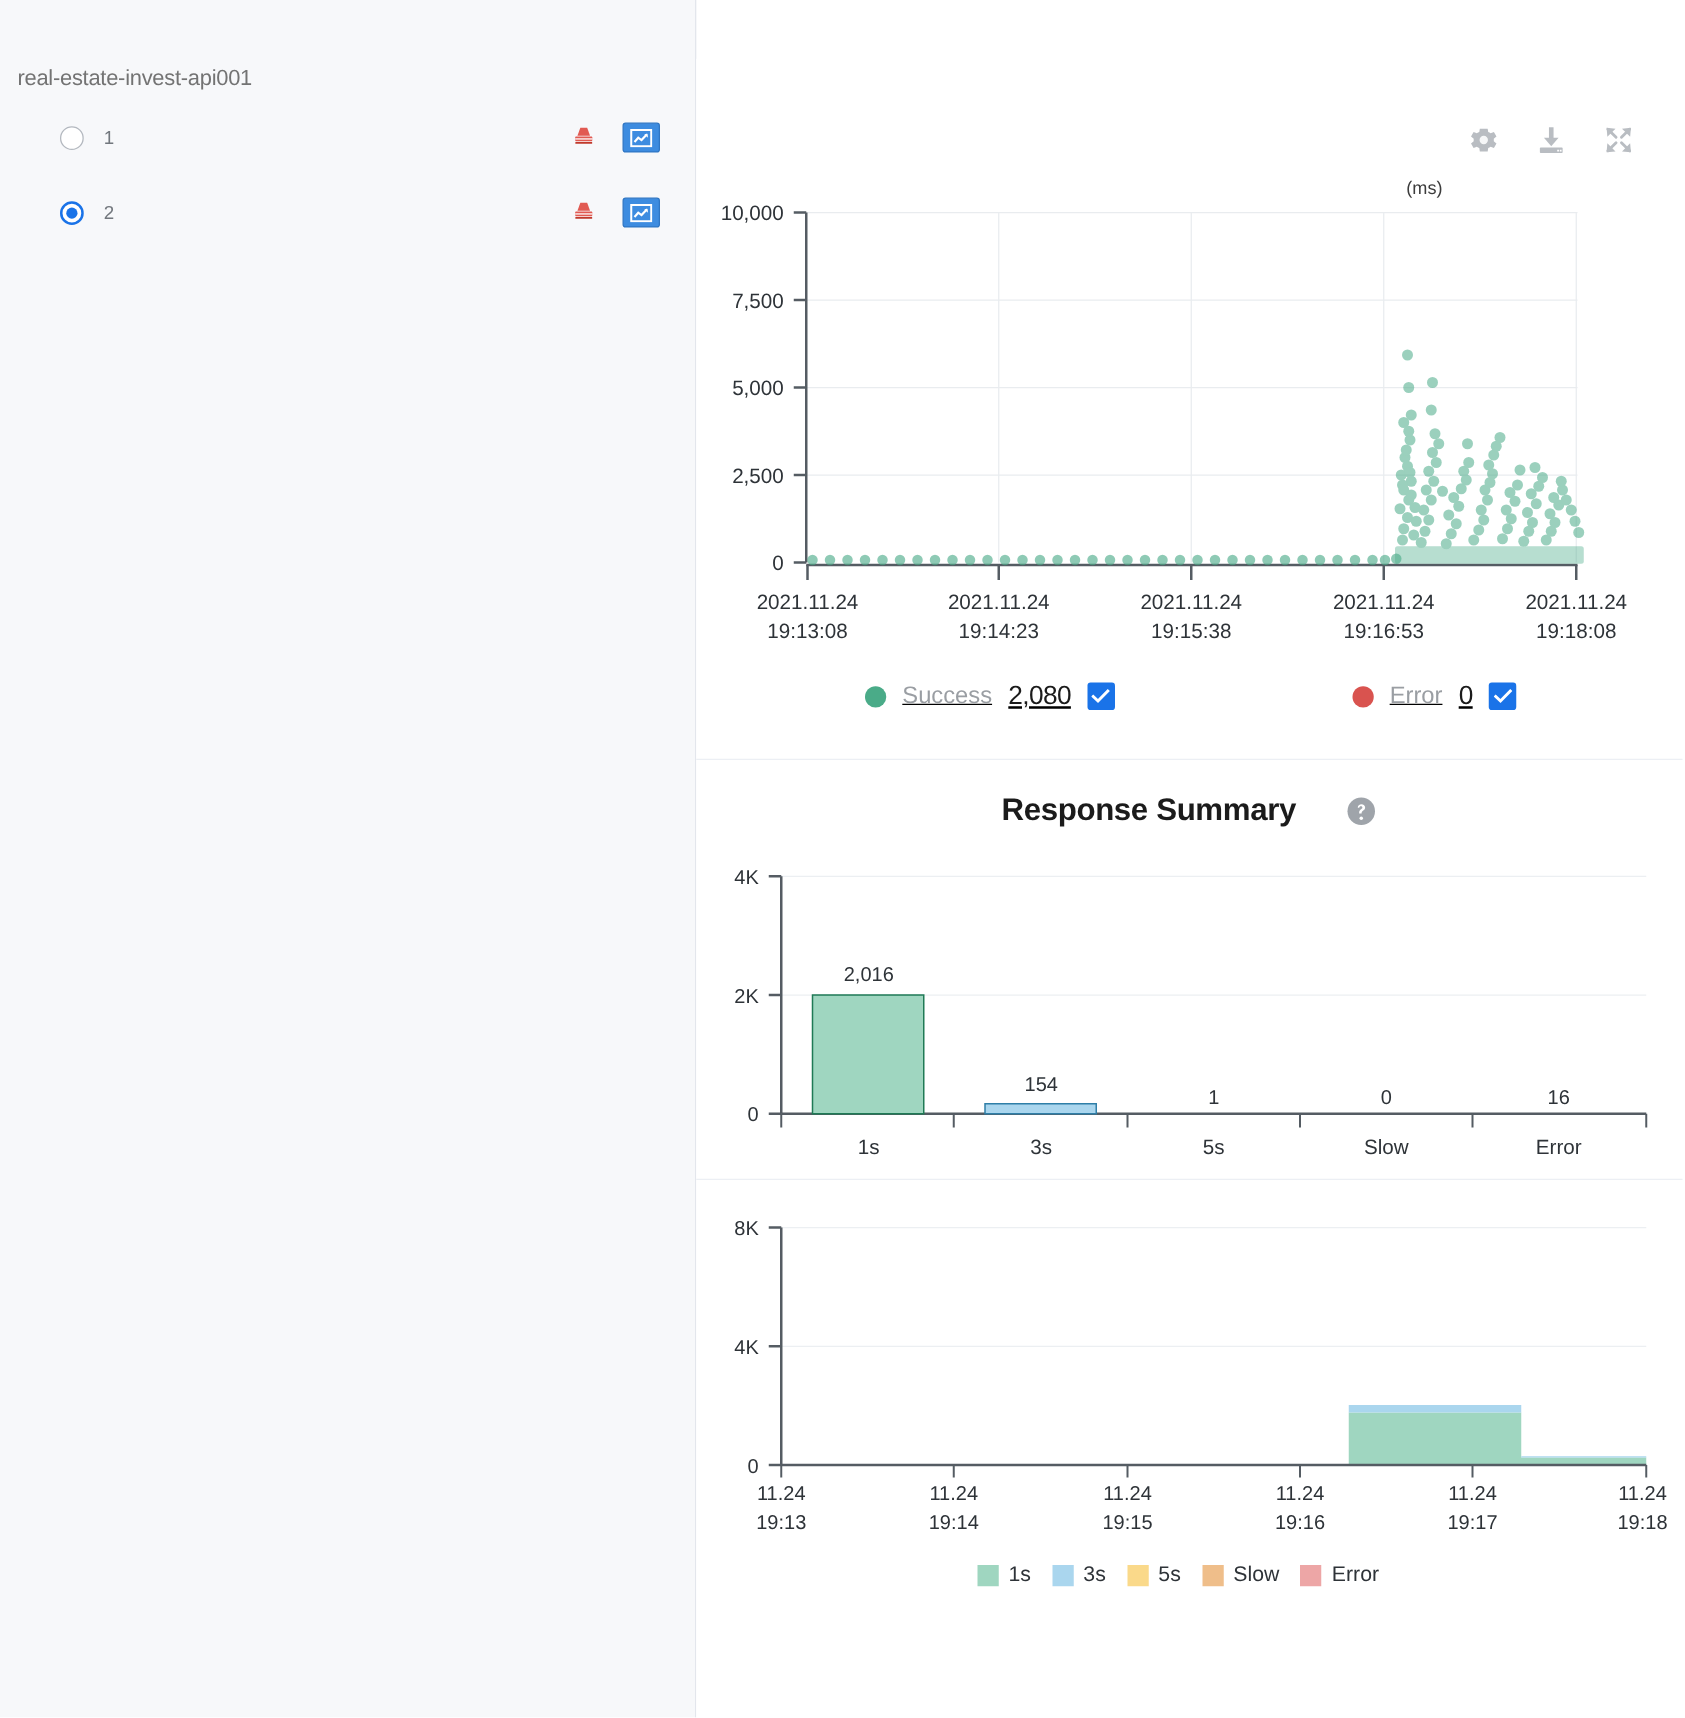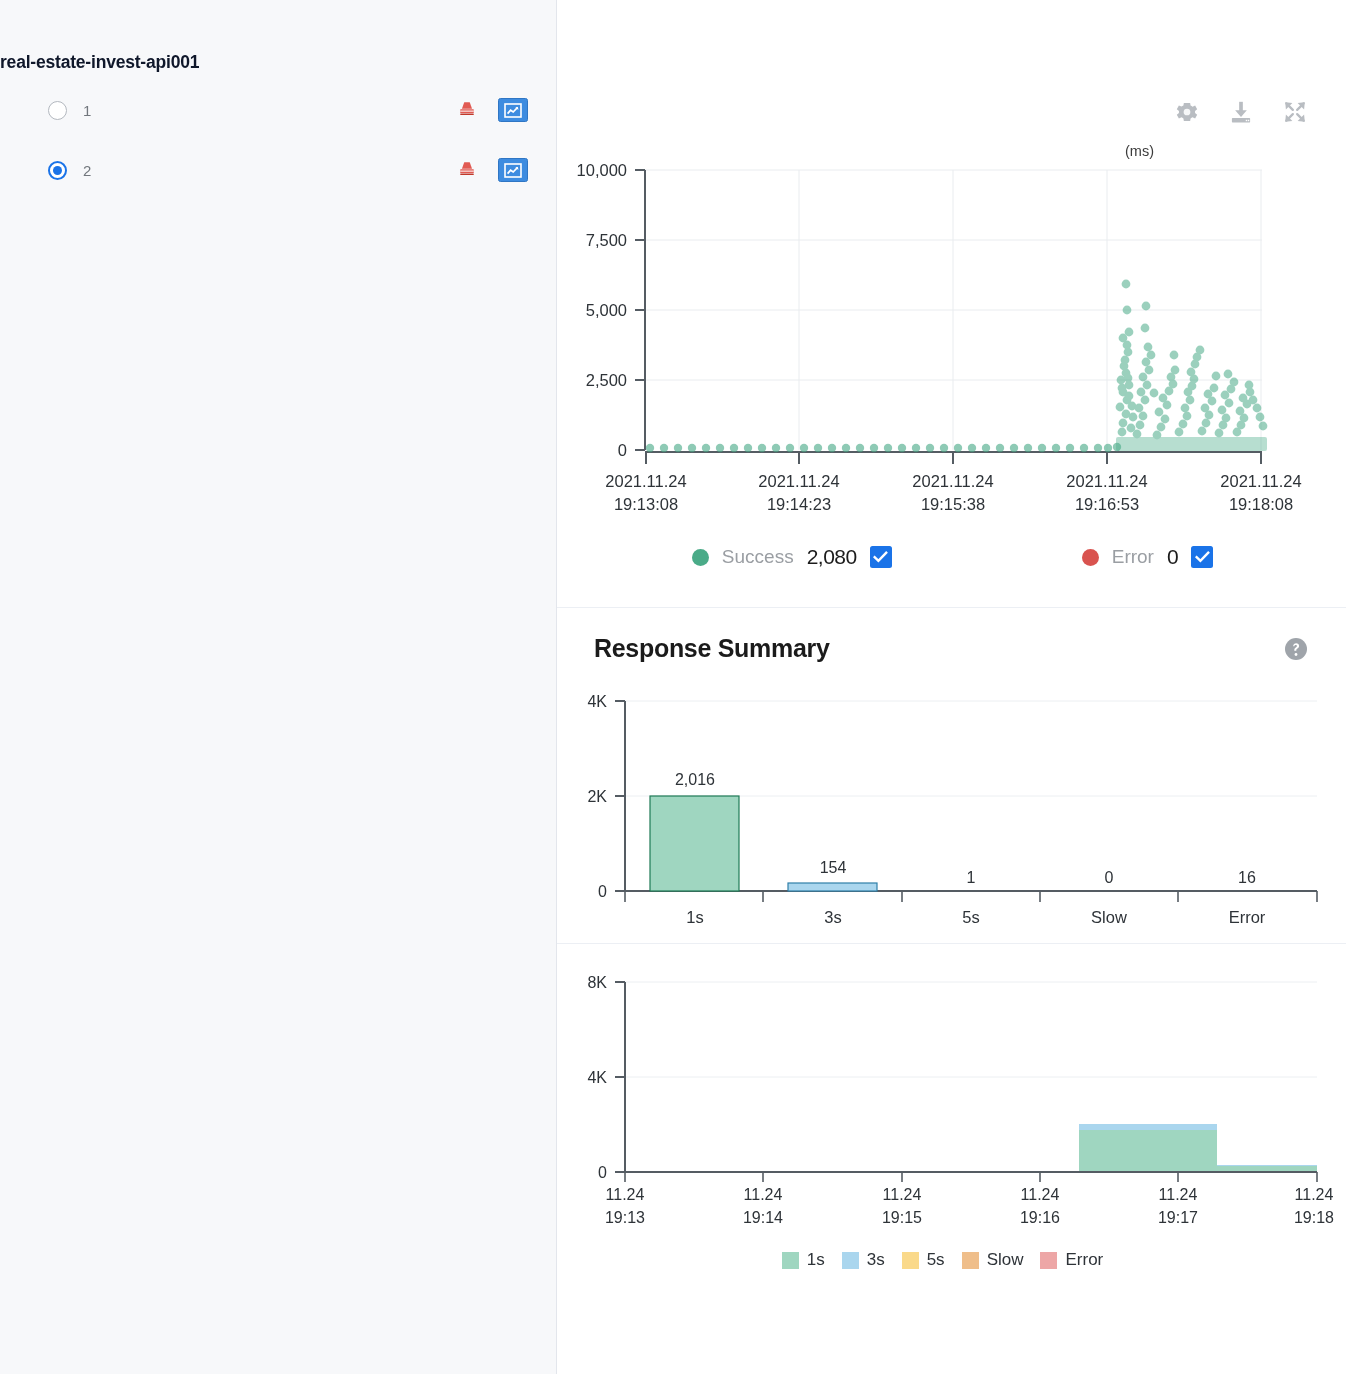--- a/index.html
+++ b/index.html
@@ -14,22 +14,22 @@
   
   .sidebar {
     width: 557px; height: 100%;
     background: #f7f8fa;
     border-right: 1px solid #e3e6ec;
     padding: 52px 0 0 0;
     flex: 0 0 557px;
   }
   .group { margin-bottom: 14px; }
   .group-title {
-    font-size: 17.5px; font-weight: 700; color: #0f172a;
-    padding-left: 0; letter-spacing: -0.2px;
+    font-size: 17.5px; font-weight: 400; color: #737373;
+    padding-left: 14px; letter-spacing: -0.2px;
     margin-bottom: 14px;
   }
   .agent-row {
     display: flex; align-items: center;
     height: 46px; padding-left: 48px; padding-right: 28px;
   }
   .radio {
     width: 19px; height: 19px; border-radius: 50%;
     border: 1.6px solid #b3b8bf; background: #fff;
     flex: 0 0 19px; position: relative;
@@ -72,35 +72,35 @@
     font-size: 14.5px; color: #3c3c3c;
   }
 
   svg.plot { display: block; }
 
   .legend-row {
     position: absolute; top: 498px; left: 0; right: 0;
     display: flex; justify-content: center; align-items: center;
     gap: 190px;
   }
-  .legend-item { display: flex; align-items: center; gap: 13px; }
+  .legend-item { display: flex; align-items: center; gap: 13px; text-decoration: underline; }
   .dot { width: 17px; height: 17px; border-radius: 50%; flex:0 0 17px; }
   .lg-name { font-size: 19px; color: #9a9ea3; }
   .lg-value { font-size: 21px; color: #1b1b1b; letter-spacing: -0.5px; }
   .checkbox {
     width: 22px; height: 22px; border-radius: 2.5px;
     background: #1a73e8; display: flex; align-items: center; justify-content: center;
     flex: 0 0 22px;
   }
   .checkbox svg { display: block; }
 
   
   .section { position: relative; }
   .section-head {
-    display: flex; align-items: center; justify-content: space-between;
+    display: flex; align-items: center; justify-content: center;
     padding: 26px 40px 0 37px;
     gap: 40px;
   }
   .section-title {
     font-size: 25px; font-weight: 700; color: #1b1b1b; letter-spacing: -0.3px;
   }
   .help-icon { width: 24px; height: 24px; display: block; cursor: pointer; }
 </style>
 </head>
 <body>

